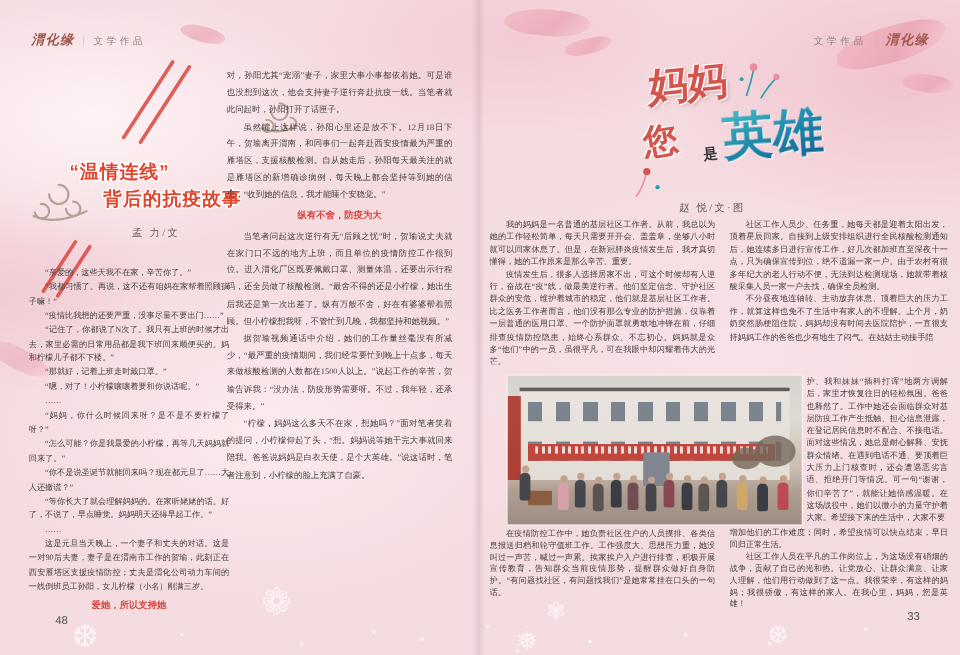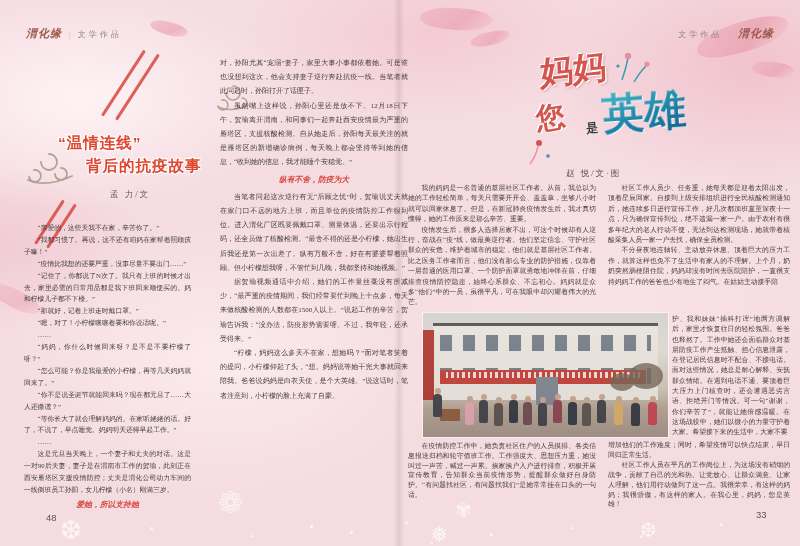--- a/index.html
+++ b/index.html
@@ -44,23 +44,23 @@
     letter-spacing:1px;color:#e0452f;white-space:nowrap;
     text-shadow:1px 1px 0 #fff,-1px -1px 0 #fff,1px -1px 0 #fff,-1px 1px 0 #fff,0 0 3px rgba(255,255,255,.9);}
   .author{position:absolute;font-size:8.5px;color:#6b5b52;letter-spacing:2px;}
   .cloud{position:absolute;}
 
   
   .col{position:absolute;overflow:hidden;text-align:justify;color:#46403c;}
   .col p{margin:0;text-indent:2em;}
   .col p.cont{text-indent:0;}
   .colA{left:24px;top:222px;width:167px;height:286px;font-size:6.8px;line-height:11.9px;}
-  .colB{left:220px;top:56px;width:188px;height:452px;font-size:7px;line-height:14.2px;}
+  .colB{left:189px;top:56px;width:188px;height:452px;font-size:7px;line-height:14.2px;}
   .subhead{text-indent:0 !important;text-align:center;color:#d6463e;font-weight:bold;
-    font-family:"Liberation Sans",sans-serif;margin:3px 0 !important;font-size:7.8px;font-style:italic;}
+    font-family:"Liberation Sans",sans-serif;margin:3px 0 !important;font-size:7.8px;}
   .r-col1-top{left:408px;top:183px;width:188px;height:131px;font-size:6.8px;line-height:10.4px;}
   .r-col1-bottom{left:408px;top:441px;width:188px;height:67px;font-size:6.8px;line-height:9.8px;}
   .r-col2-top{left:608px;top:183px;width:182px;height:129px;font-size:6.8px;line-height:10.4px;}
   .r-col2-beside{left:672px;top:314px;width:118px;height:124px;font-size:6.8px;line-height:10.3px;}
   .r-col2-bottom{left:608px;top:440px;width:182px;height:68px;font-size:6.8px;line-height:9.9px;}
 
   .page-num{position:absolute;font-size:9.5px;color:#5c5650;font-family:"Liberation Sans",sans-serif;}
   .pn-left{left:46px;top:512px;}
   .pn-right{left:756px;top:509px;}
 

